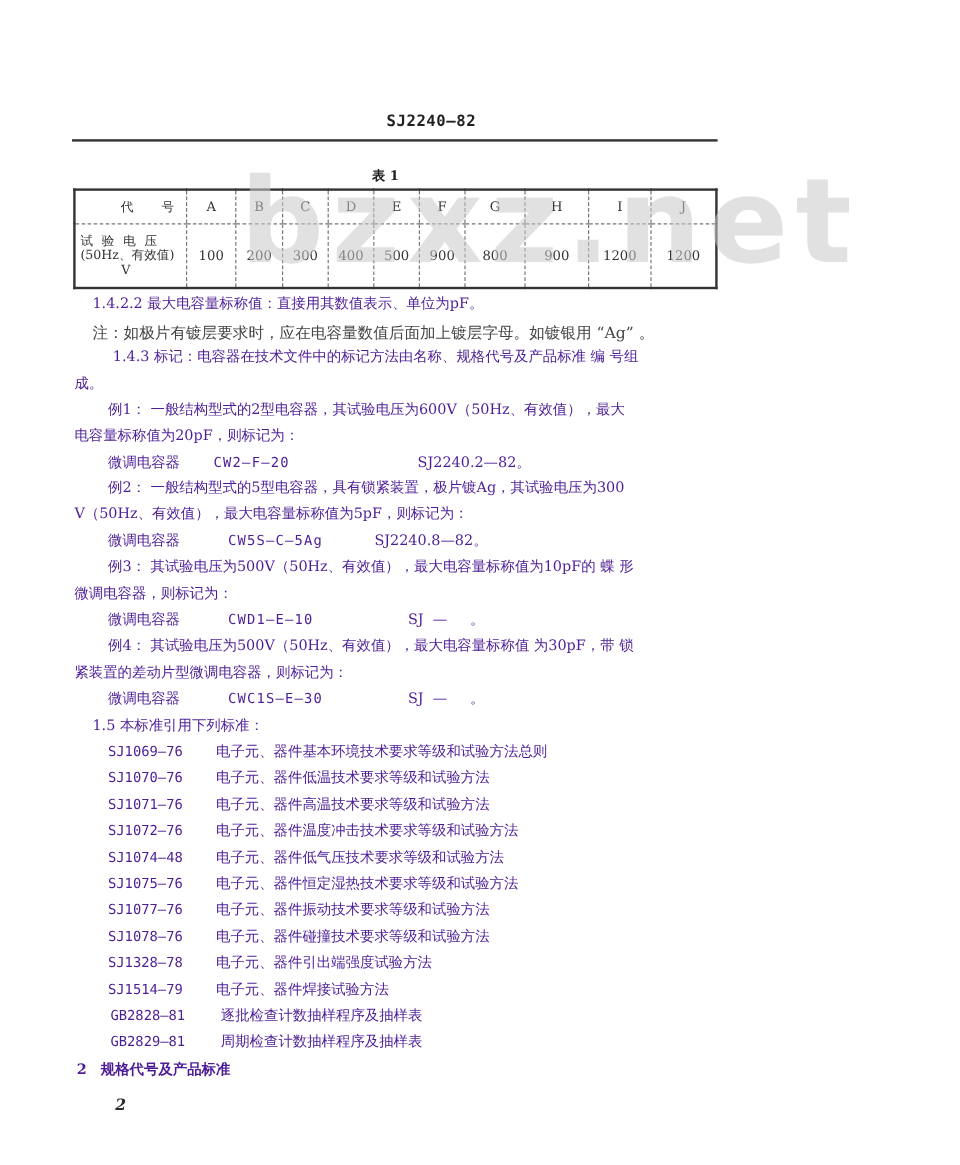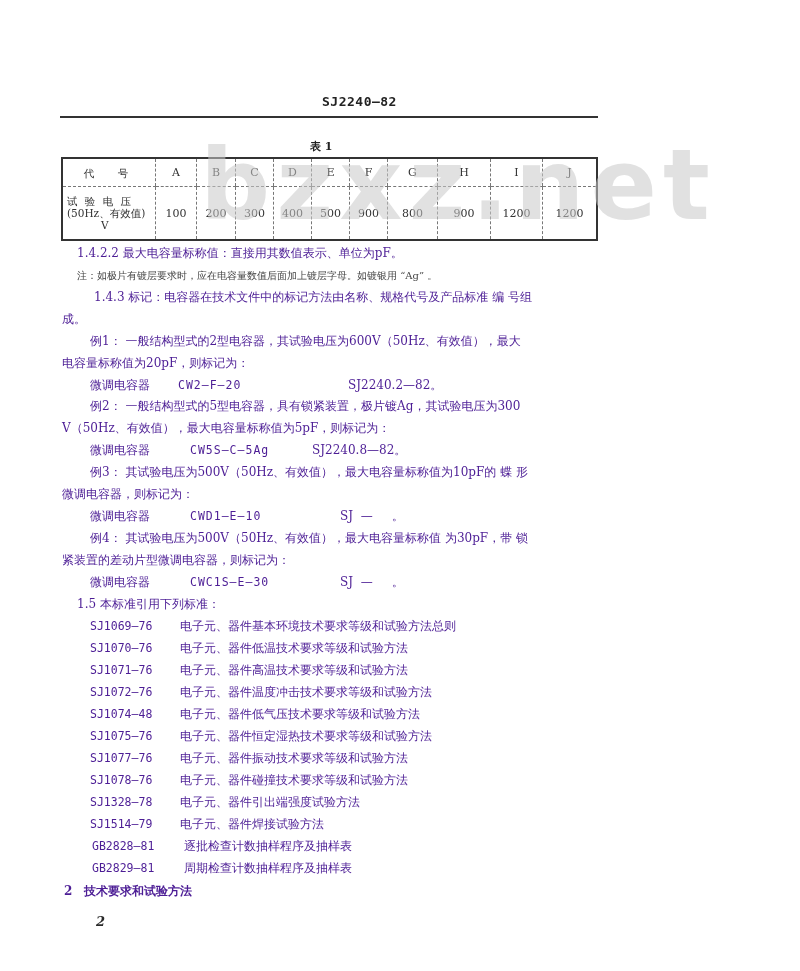--- a/index.html
+++ b/index.html
@@ -9,26 +9,26 @@
   .header { left: 322px; top: 94px; font-family: "DejaVu Sans Mono", "Liberation Mono", monospace;
             font-size: 13px; font-weight: bold; letter-spacing: 0.5px; color: #222; }
   .hrule { left: 60px; top: 116px; width: 538px; height: 2px; background: #333; }
   .table-title { left: 310px; top: 139px; font-size: 11px; font-weight: bold; color: #222; }
   table.spec { position: absolute; left: 61px; top: 157px; width: 537px; border-collapse: collapse;
                border: 2px solid #333; font-size: 11px; color: #333; }
   table.spec td { border-left: 1px dashed #777; text-align: center; padding: 0; }
   table.spec tr.head td { height: 27px; border-bottom: 1px dashed #777; }
   table.spec tr.vals td { height: 52px; }
   table.spec td.label { text-align: left; padding-left: 4px; font-size: 10.5px; line-height: 12px; border-left: none; }
-  table.spec td.label.c { text-align: center; letter-spacing: 10px; }
+  table.spec td.label.c { text-align: right; letter-spacing: 10px; }
   .watermark { left: 200px; top: 128px; font-family: "DejaVu Sans", "Liberation Sans", sans-serif;
                font-weight: bold; font-size: 98px; color: rgba(200,200,200,0.55); letter-spacing: 6px;
                pointer-events: none; }
   .p { font-size: 12px; color: #4c1d95; }
-  .note { font-size: 10px; color: #444; }
+  .note { font-size: 13px; color: #444; }
   .bold { font-weight: bold; }
   .pagenum { font-size: 13px; font-weight: bold; font-style: italic; }
   .ref-code { display: inline-block; width: 90px; font-family: "DejaVu Sans Mono", "Liberation Mono", monospace; font-size: 11.5px; }
   .mark-name { display: inline-block; width: 88px; }
   .mark-code { display: inline-block; width: 145px; font-family: "DejaVu Sans Mono", "Liberation Mono", monospace; letter-spacing: 1px; font-size: 11.5px; }
 </style>
 </head>
 <body>
 
 <div class="abs header">SJ2240—82</div>
@@ -107,16 +107,16 @@
 <div class="abs p" style="left:90px;top:706px"><span class="ref-code">SJ1074—48</span><span>电子元、器件低气压技术要求等级和试验方法</span></div>
 <div class="abs p" style="left:90px;top:728px"><span class="ref-code">SJ1075—76</span><span>电子元、器件恒定湿热技术要求等级和试验方法</span></div>
 <div class="abs p" style="left:90px;top:750px"><span class="ref-code">SJ1077—76</span><span>电子元、器件振动技术要求等级和试验方法</span></div>
 <div class="abs p" style="left:90px;top:772px"><span class="ref-code">SJ1078—76</span><span>电子元、器件碰撞技术要求等级和试验方法</span></div>
 <div class="abs p" style="left:90px;top:794px"><span class="ref-code">SJ1328—78</span><span>电子元、器件引出端强度试验方法</span></div>
 <div class="abs p" style="left:90px;top:816px"><span class="ref-code">SJ1514—79</span><span>电子元、器件焊接试验方法</span></div>
 <div class="abs p" style="left:92px;top:838px"><span class="ref-code" style="width:92px">GB2828—81</span><span>逐批检查计数抽样程序及抽样表</span></div>
 <div class="abs p" style="left:92px;top:860px"><span class="ref-code" style="width:92px">GB2829—81</span><span>周期检查计数抽样程序及抽样表</span></div>
 
 <div class="abs p bold" style="left:64px;top:883px">
-  <span style="display:inline-block;width:20px">2</span><span>技术要求和试验方法</span>
+  <span style="display:inline-block;width:20px">2</span><span>规格代号及产品标准</span>
 </div>
 
 <div class="abs pagenum" style="left:96px;top:914px">2</div>
 
 </body></html>

